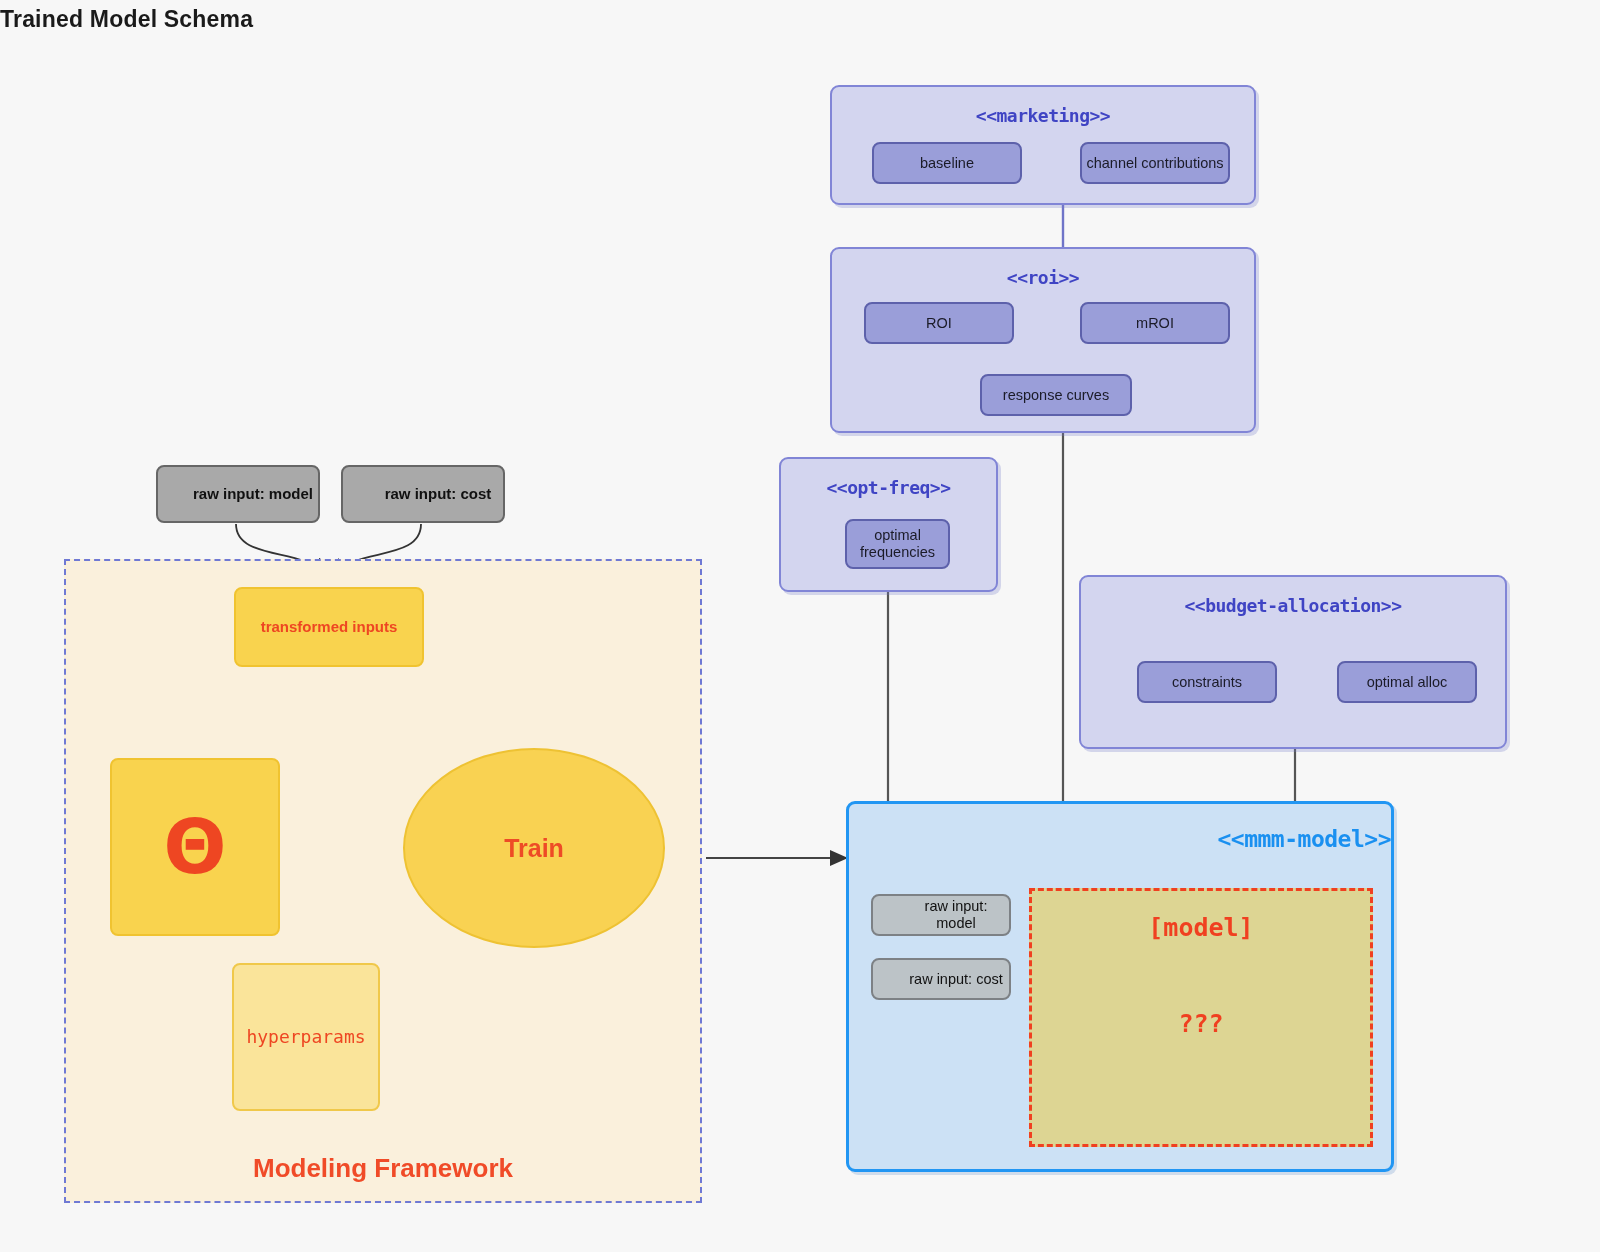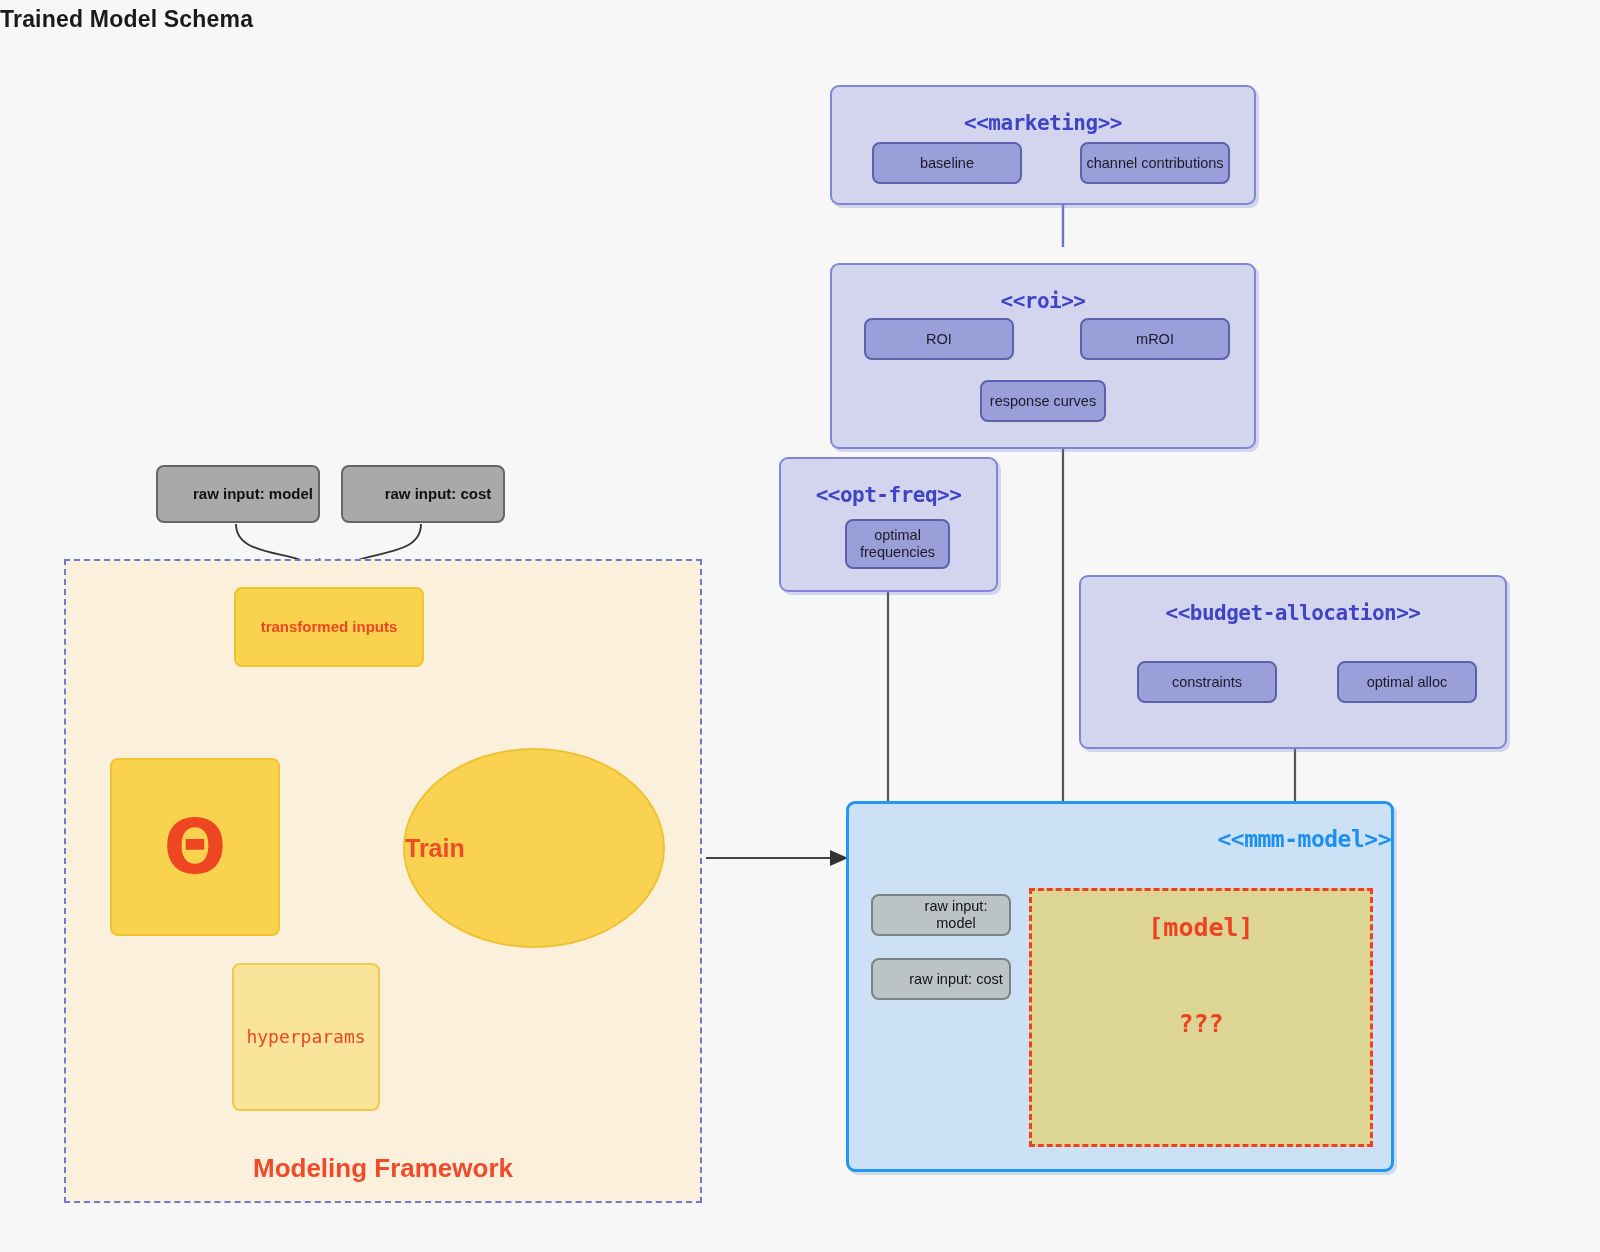--- a/index.html
+++ b/index.html
@@ -54,22 +54,22 @@
   }
   .pkg-title {
     position: absolute;
     left: 0; right: 0;
     text-align: center;
     font-family: "DejaVu Sans Mono", "Liberation Mono", monospace;
     font-weight: bold;
     letter-spacing: -0.5px;
   }
   .pkg.purple > .pkg-title {
-    top: 24px;
-    font-size: 21px;
+    top: 18px;
+    font-size: 18px;
     color: #3f44c4;
   }
   .pkg.blue > .pkg-title {
     top: 22px;
     font-size: 23px;
     color: #1a90f0;
     text-align: right;
   }
 
   
@@ -165,21 +165,21 @@
 
   
   .ellipse {
     position: absolute;
     box-sizing: border-box;
     border-radius: 50%;
     background: #f9d252;
     border: 2px solid #eec233;
     display: flex;
     align-items: center;
-    justify-content: flex-start;
+    justify-content: center;
     color: #ee4b26;
     font-size: 25px;
     font-weight: bold;
   }
 
   
   .theta {
     font-size: 74px;
     font-weight: bold;
     color: #ee4622;
@@ -282,31 +282,31 @@
     <div class="node pnode" style="left:40px; top:55px; width:150px; height:42px;">
       <span class="sheet" style="left:-8px; top:-8px; width:150px; height:42px;"></span>
       <span>baseline</span>
     </div>
     <div class="node pnode" style="left:248px; top:55px; width:150px; height:42px;">
       <span class="sheet" style="left:-8px; top:-8px; width:150px; height:42px;"></span>
       <span>channel contributions</span>
     </div>
   </div>
 
-  <div class="pkg purple" style="left:830px; top:247px; width:426px; height:186px;margin-top:16px;">
+  <div class="pkg purple" style="left:830px; top:247px; width:426px; height:186px;">
     <div class="pkg-title">&lt;&lt;roi&gt;&gt;</div>
     <div class="node pnode" style="left:32px; top:53px; width:150px; height:42px;">
       <span class="sheet" style="left:-8px; top:-8px; width:150px; height:42px;"></span>
       <span>ROI</span>
     </div>
     <div class="node pnode" style="left:248px; top:53px; width:150px; height:42px;text-align:center;">
       <span class="sheet" style="left:-8px; top:-8px; width:150px; height:42px;"></span>
       <span>mROI</span>
     </div>
-    <div class="node pnode" style="left:148px; top:115px; width:126px; height:42px;">
+    <div class="node pnode" style="left:148px; top:125px; width:152px; height:42px;">
       <span class="sheet" style="left:-8px; top:-8px; width:150px; height:42px;"></span>
       <span>response curves</span>
     </div>
   </div>
 
   <div class="pkg purple" style="left:779px; top:457px; width:219px; height:135px;">
     <div class="pkg-title">&lt;&lt;opt-freq&gt;&gt;</div>
     <div class="node pnode" style="left:64px; top:60px; width:105px; height:50px;">
       <span class="sheet" style="left:-8px; top:-8px; width:105px; height:50px;"></span>
       <span>optimal frequencies</span>

